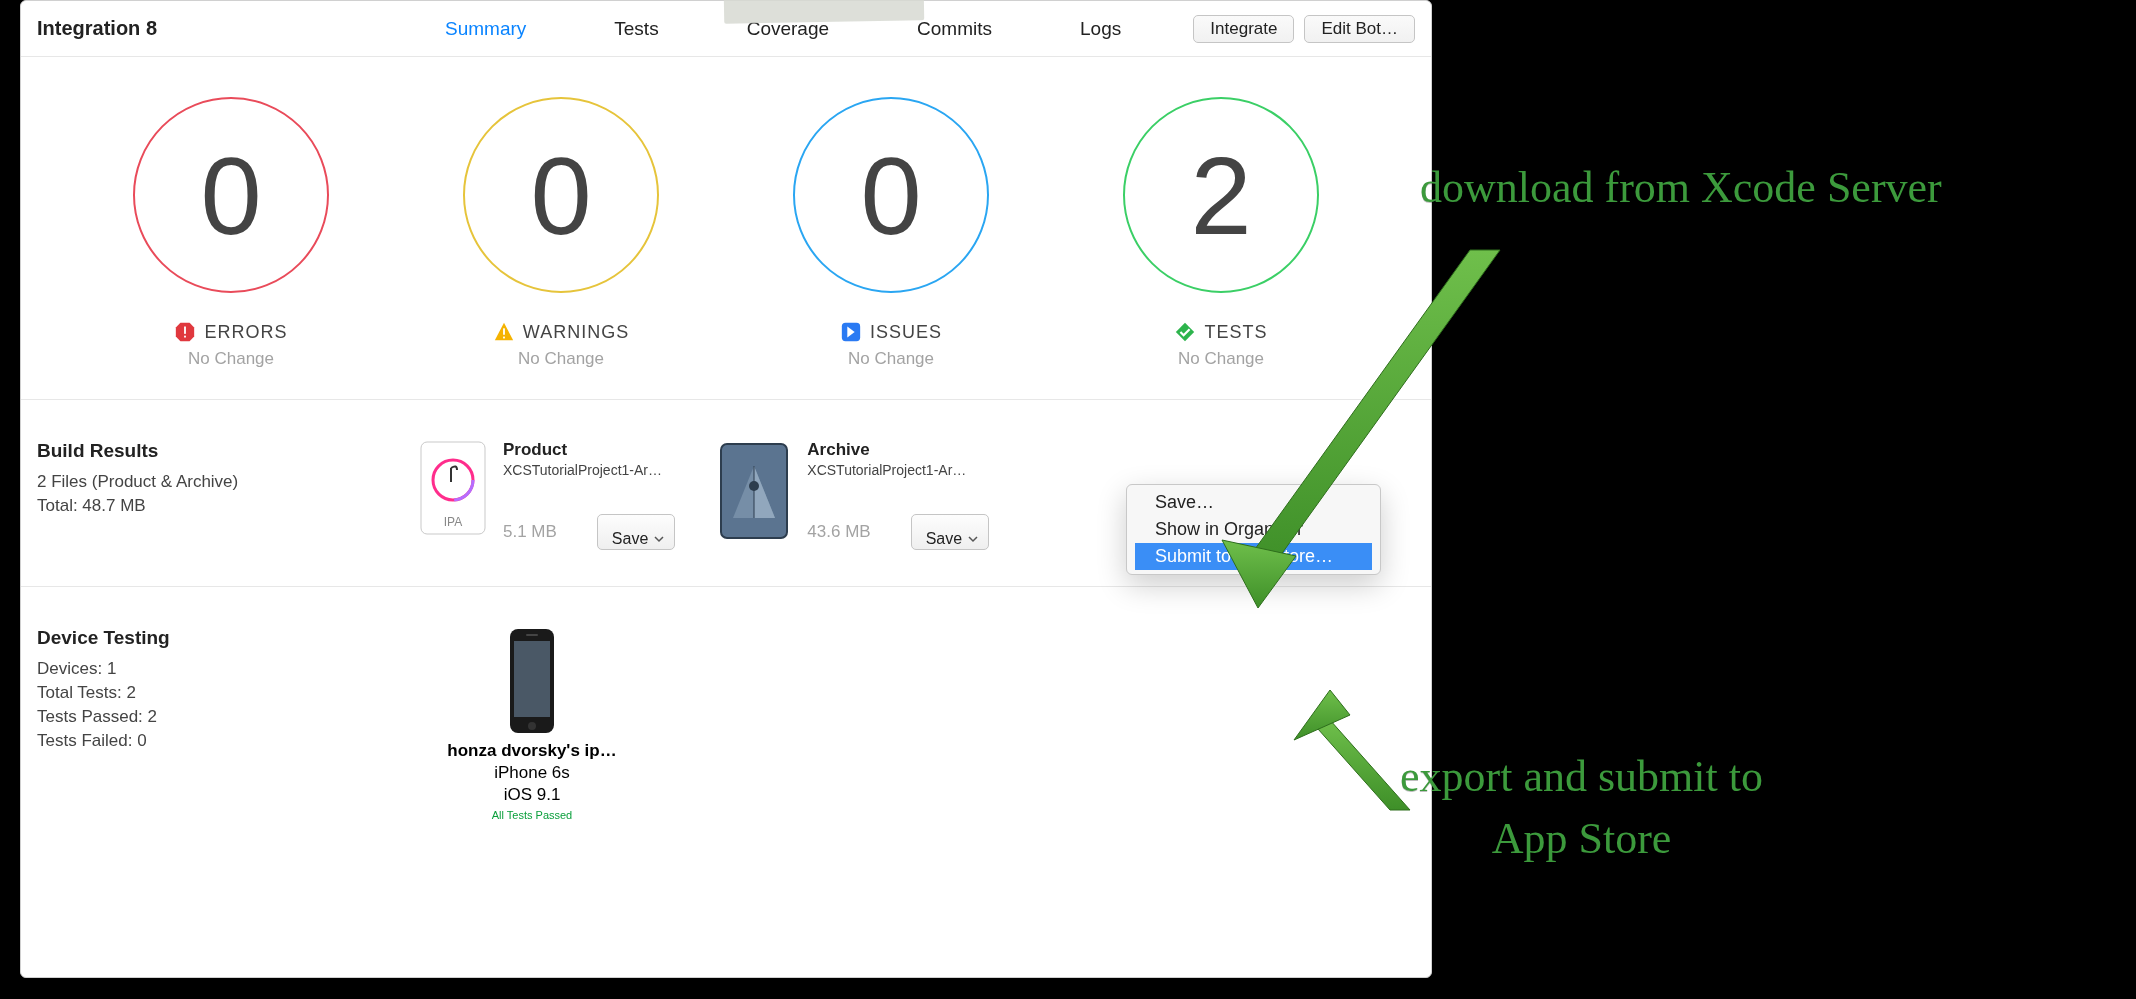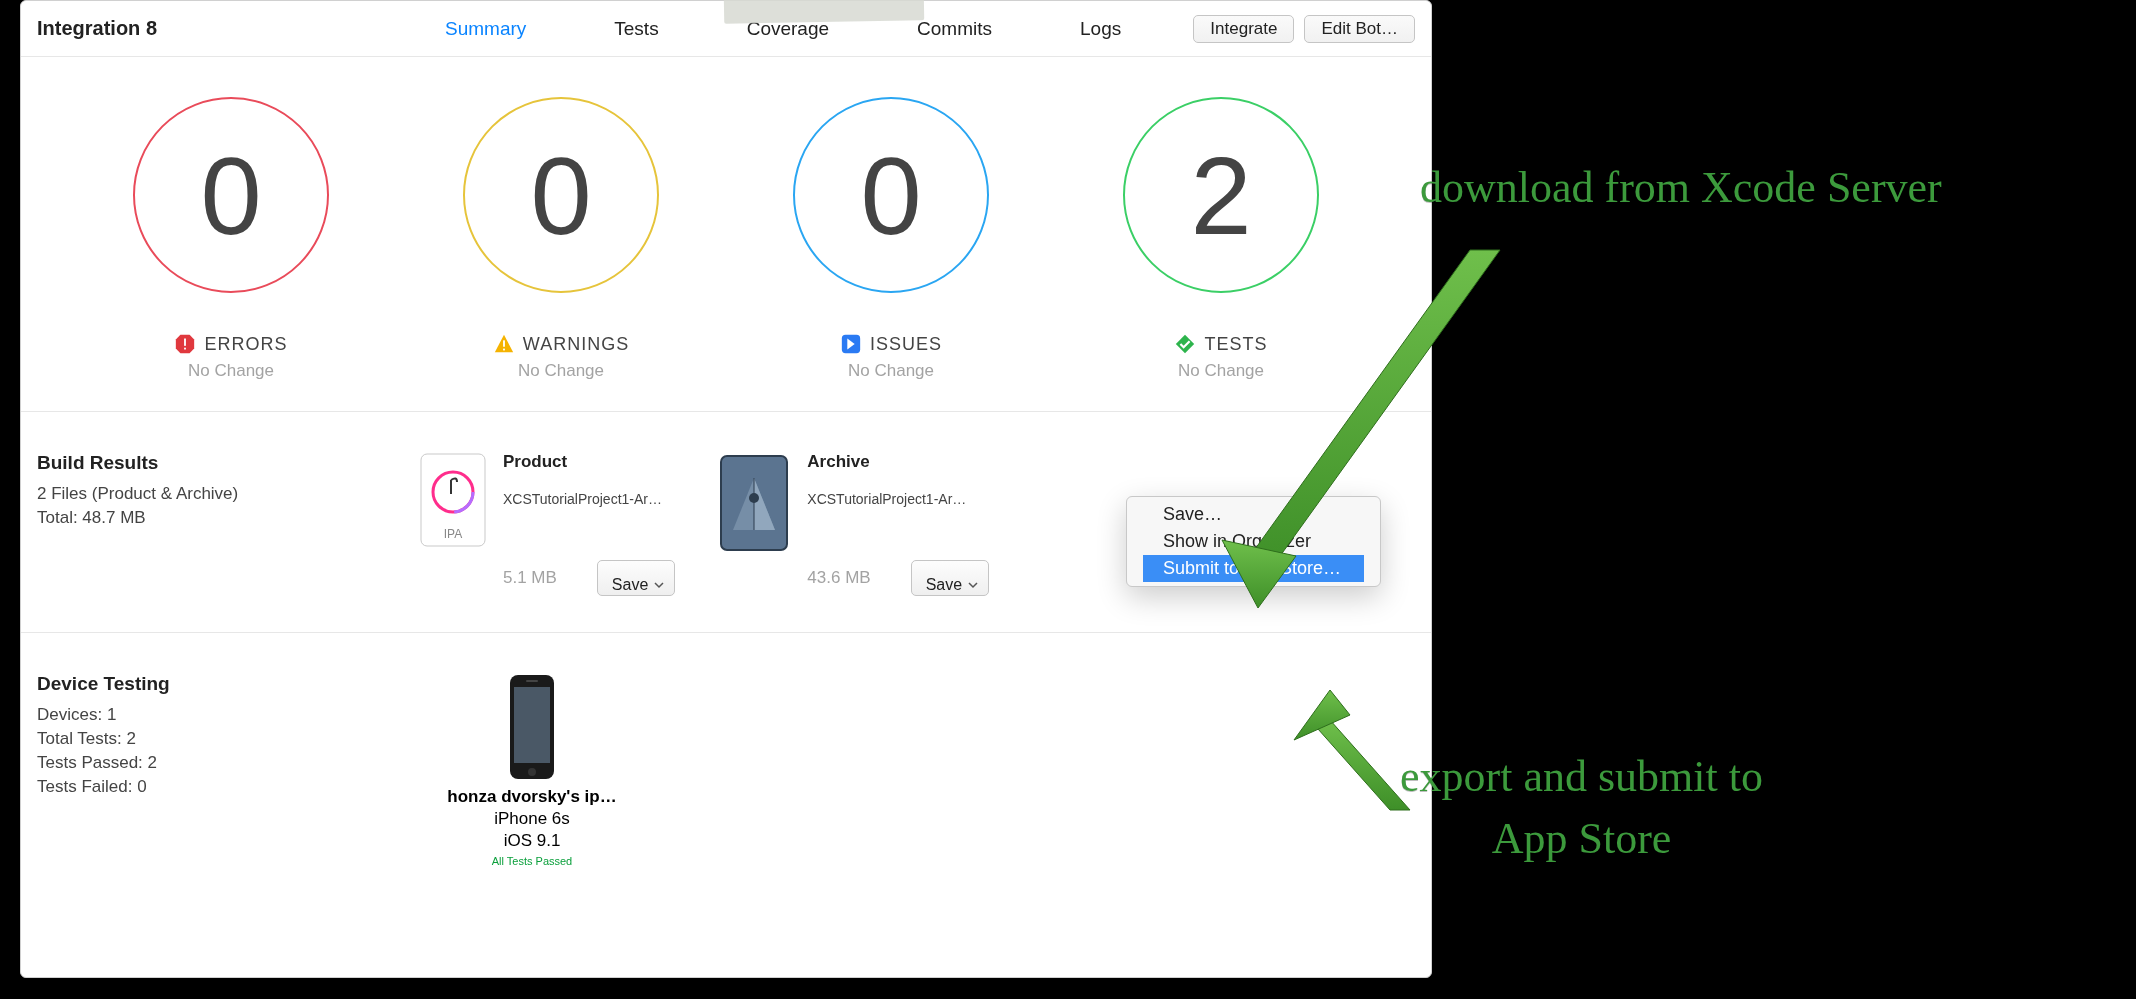--- a/index.html
+++ b/index.html
@@ -102,21 +102,21 @@
     justify-content: center;
     font-size: 110px;
     font-weight: 100;
     color: #444;
   }
   .circle.errors   { border: 2px solid #e94b5a; }
   .circle.warnings { border: 2px solid #e6c43b; }
   .circle.issues   { border: 2px solid #2aa6f2; }
   .circle.tests    { border: 2px solid #3bcf66; }
   .stat-label {
-    margin-top: 40px;
+    margin-top: 28px;
     display: flex;
     align-items: center;
     gap: 8px;
     font-size: 18px;
     letter-spacing: 1px;
     color: #444;
   }
   .stat-sub { margin-top: 6px; color: #a3a3a3; font-size: 17px; }
   .stat-icon { width: 22px; height: 22px; display:inline-flex; align-items:center; justify-content:center; }
   
@@ -139,21 +139,21 @@
     font-size: 17px;
     color: #444;
     margin-bottom: 4px;
   }
   .artifact {
     display: flex;
     align-items: flex-start;
     gap: 14px;
     margin-right: 40px;
   }
-  .artifact .meta { display:flex; flex-direction:column;gap:17px; }
+  .artifact .meta { display:flex; flex-direction:column; }
   .artifact .meta .title { font-weight:700; font-size:17px; color:#222; }
   .artifact .meta .name  { font-size:14px; color:#444; margin-top:2px; white-space:nowrap; overflow:hidden; text-overflow:ellipsis; max-width:230px;}
   .artifact .meta .row2  { display:flex; align-items:center; gap:40px; margin-top:36px;justify-content:flex-end; }
   .artifact .meta .size  { color:#a3a3a3; font-size:17px; }
   .save-btn {
     background: linear-gradient(#fdfdfd,#efefef);
     border: 1px solid #c5c5c5;
     border-radius: 5px;
     padding: 15px 10px 1px 14px;
     font-size: 16px;
@@ -166,21 +166,21 @@
   
   .dropdown {
     position: absolute;
     left: 1105px;
     top: 84px;
     width: 255px;
     background: #f7f7f7;
     border: 1px solid #c8c8c8;
     border-radius: 6px;
     box-shadow: 0 10px 30px rgba(0,0,0,.2);
-    padding: 4px 16px;
+    padding: 4px 8px;
     z-index: 50;
   }
   .dropdown .item {
     padding: 3px 20px;
     font-size: 18px;
     color: #222;
   }
   .dropdown .item.highlight {
     background: #3a8ef6;
     color: #fff;

